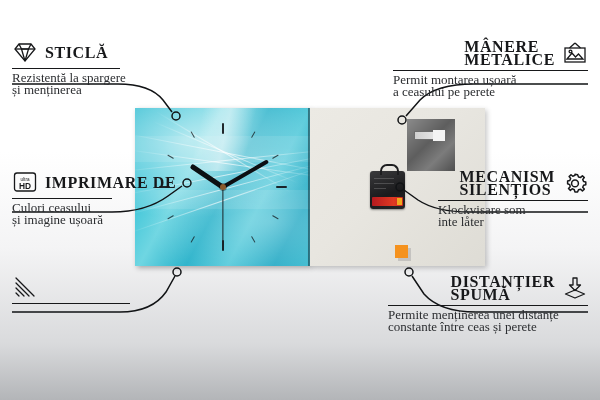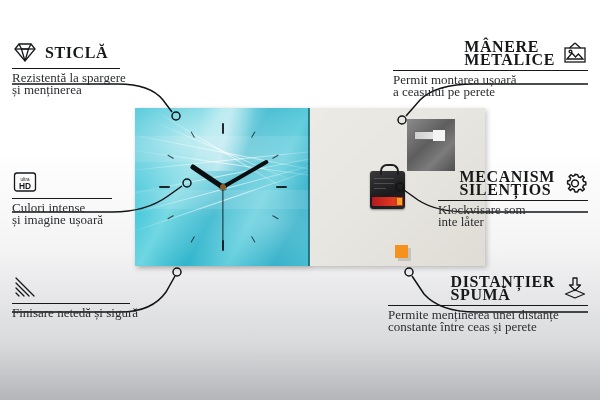--- a/index.html
+++ b/index.html
@@ -182,42 +182,42 @@
   <div class="callout left" style="left:12px;top:170px;width:190px">
     <div class="co-head">
       <span class="ico">
         <svg viewBox="0 0 26 24">
           <rect x="2.5" y="3" width="21" height="18" rx="2.5" fill="none" stroke="#17181a" stroke-width="1.3"></rect>
           <text x="13" y="11" font-family="Liberation Sans, sans-serif" font-size="4.6" text-anchor="middle" fill="#17181a">ultra</text>
           <text x="13" y="18.6" font-family="Liberation Sans, sans-serif" font-size="8.4" font-weight="bold" text-anchor="middle" fill="#17181a">HD</text>
         </svg>
       </span>
       <div>
+        <div class="co-title">IMPRIMARE DE</div>
       </div>
     </div>
     <div class="co-rule" style="width:100px"></div>
-    <div class="co-sub">Culori intense</div>
+    <div class="co-sub">Culori ceasului</div>
     <div class="co-sub">și imagine ușoară</div>
   </div>
 
   <div class="callout left" style="left:12px;top:275px;width:190px">
     <div class="co-head">
       <span class="ico">
         <svg viewBox="0 0 26 24">
             <g stroke="#17181a" stroke-width="1.25" stroke-linecap="round">
           <path d="M4 3 L22 21"></path>
               <path d="M4 8 L17 21"></path>
               <path d="M4 13 L12 21"></path>
               <path d="M4 18 L7 21"></path>
         </g>
           </svg>
       </span>
     </div>
     <div class="co-rule" style="width:118px"></div>
-    <div class="co-sub">Finisare netedă și sigură</div>
   </div>
 
   <div class="callout right" style="right:12px;top:40px;width:195px">
     <div class="co-head">
       <div>
         <div class="co-title">MÂNERE</div>
         <div class="co-title">METALICE</div>
       </div>
       <span class="ico">
         <svg viewBox="0 0 26 24">

